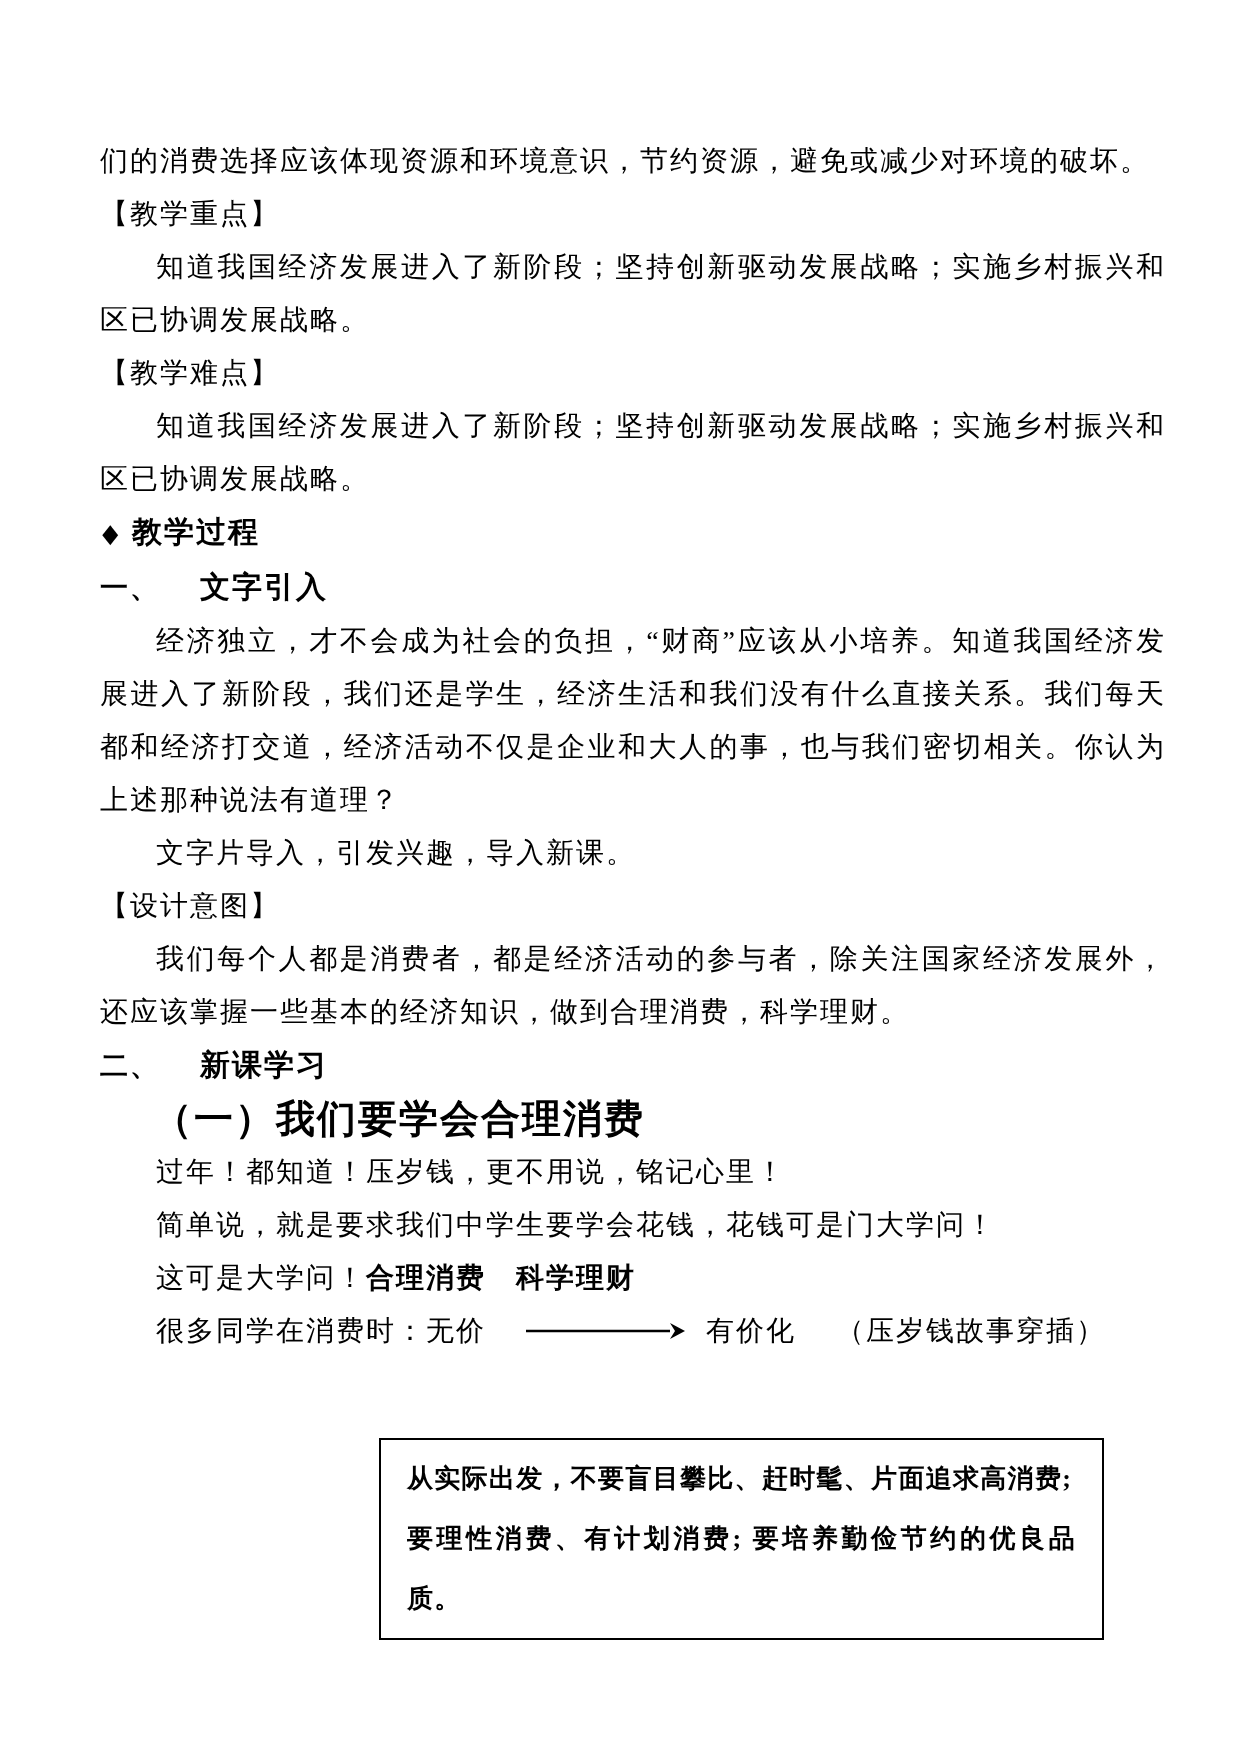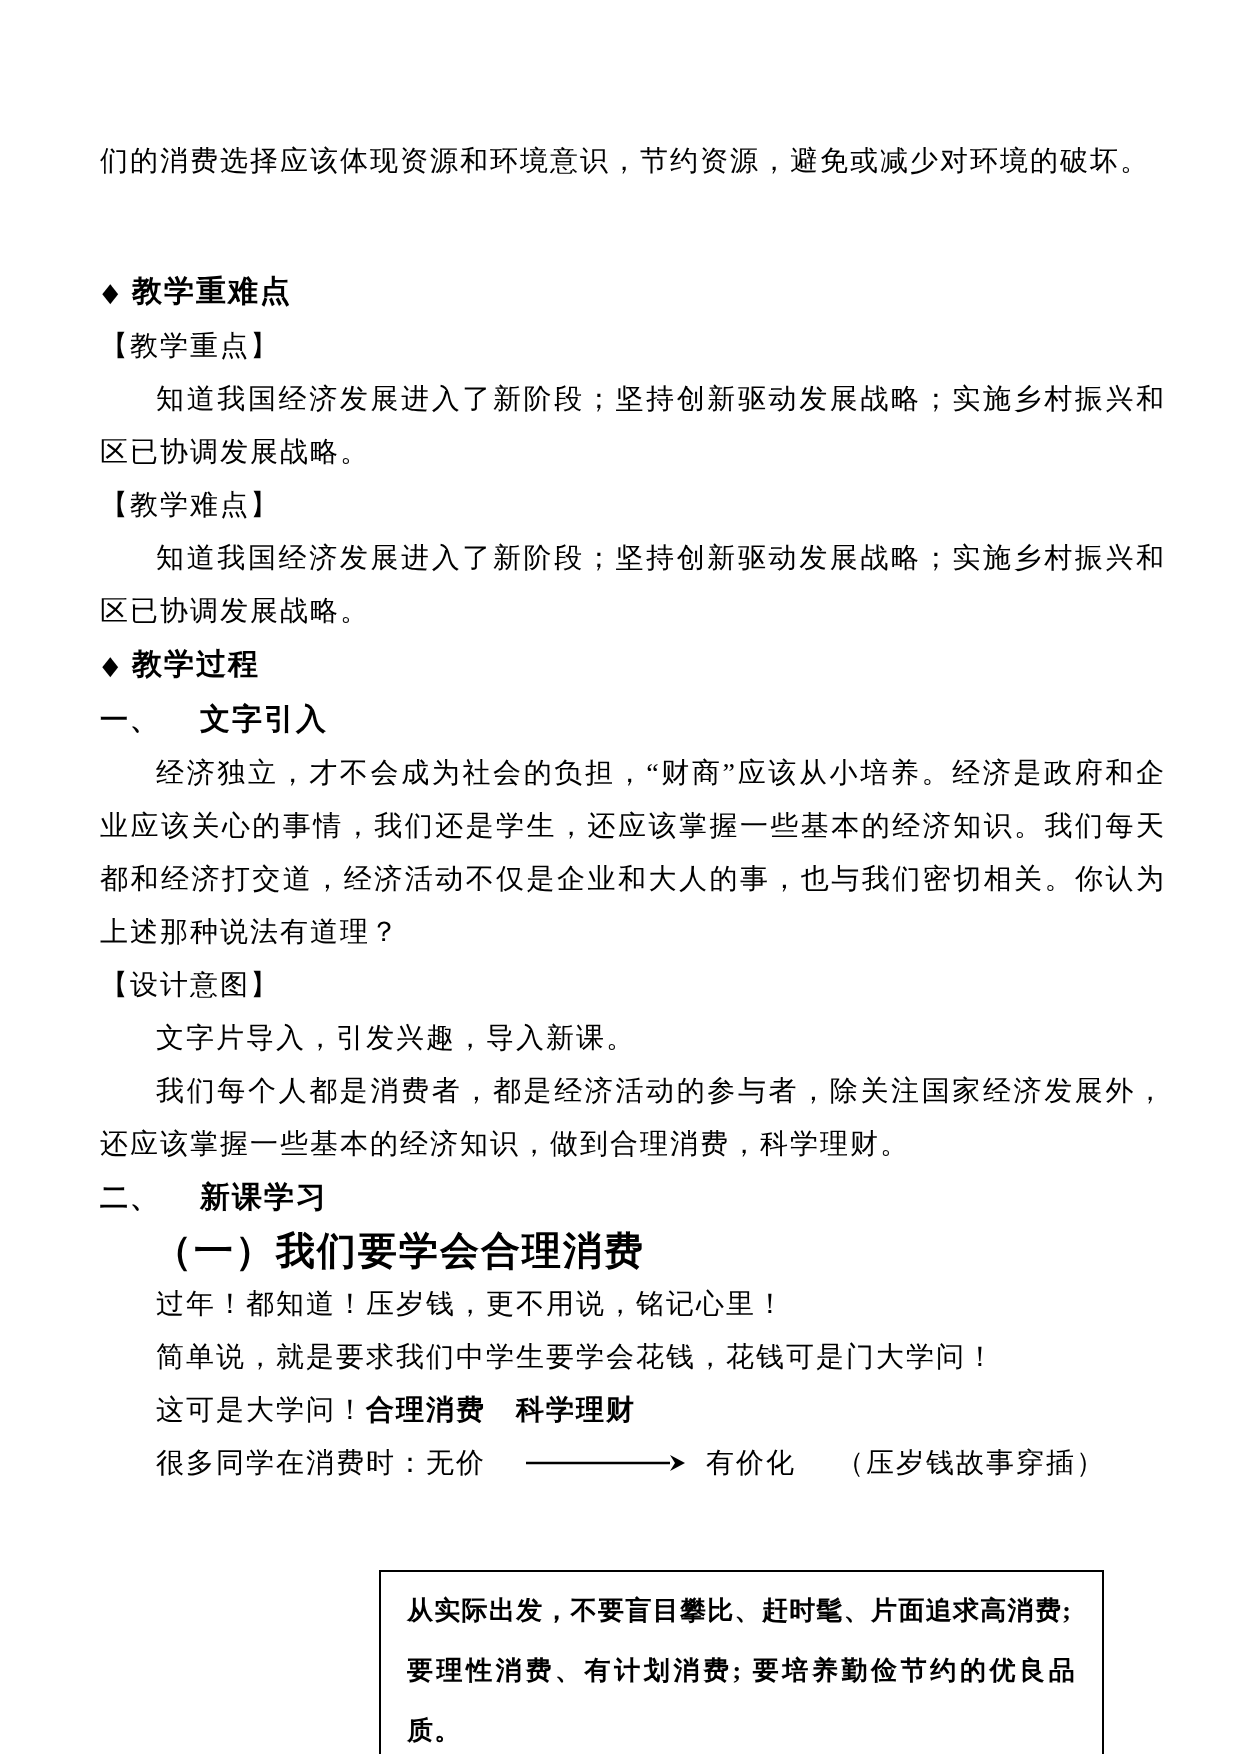--- a/index.html
+++ b/index.html
@@ -54,39 +54,38 @@
     font-weight:bold;
   }
 </style>
 </head>
 <body>
 
 <div class="page">
 
   <p class="ln">们的消费选择应该体现资源和环境意识，节约资源，避免或减少对环境的破坏。</p>
 
-  <p class="sec-heading first hei"><span class="diamond">◆</span><span>教学重难点</span></p>
 
   <p class="ln">【教学重点】</p>
 
   <p class="ln indent">知道我国经济发展进入了新阶段；坚持创新驱动发展战略；实施乡村振兴和区已协调发展战略。</p>
 
   <p class="ln">【教学难点】</p>
 
   <p class="ln indent">知道我国经济发展进入了新阶段；坚持创新驱动发展战略；实施乡村振兴和区已协调发展战略。</p>
 
   <p class="sec-heading hei"><span class="diamond">◆</span><span>教学过程</span></p>
 
   <p class="num-heading"><span class="num">一、</span><span class="hei">文字引入</span></p>
 
-  <p class="ln indent">经济独立，才不会成为社会的负担，“财商”应该从小培养。经济是政府和企业应该关心的事情，我们还是学生，还应该掌握一些基本的经济知识。我们每天都和经济打交道，经济活动不仅是企业和大人的事，也与我们密切相关。你认为上述那种说法有道理？</p>
+  <p class="ln indent">经济独立，才不会成为社会的负担，“财商”应该从小培养。知道我国经济发展进入了新阶段，我们还是学生，经济生活和我们没有什么直接关系。我们每天都和经济打交道，经济活动不仅是企业和大人的事，也与我们密切相关。你认为上述那种说法有道理？</p>
+
+  <p class="ln indent">文字片导入，引发兴趣，导入新课。</p>
 
   <p class="ln">【设计意图】</p>
-
-  <p class="ln indent">文字片导入，引发兴趣，导入新课。</p>
 
   <p class="ln indent">我们每个人都是消费者，都是经济活动的参与者，除关注国家经济发展外，还应该掌握一些基本的经济知识，做到合理消费，科学理财。</p>
 
   <p class="num-heading"><span class="num">二、</span><span class="hei">新课学习</span></p>
 
   <p class="sub-heading hei">（一）我们要学会合理消费</p>
 
   <p class="ln indent">过年！都知道！压岁钱，更不用说，铭记心里！</p>
 
   <p class="ln indent">简单说，就是要求我们中学生要学会花钱，花钱可是门大学问！</p>

